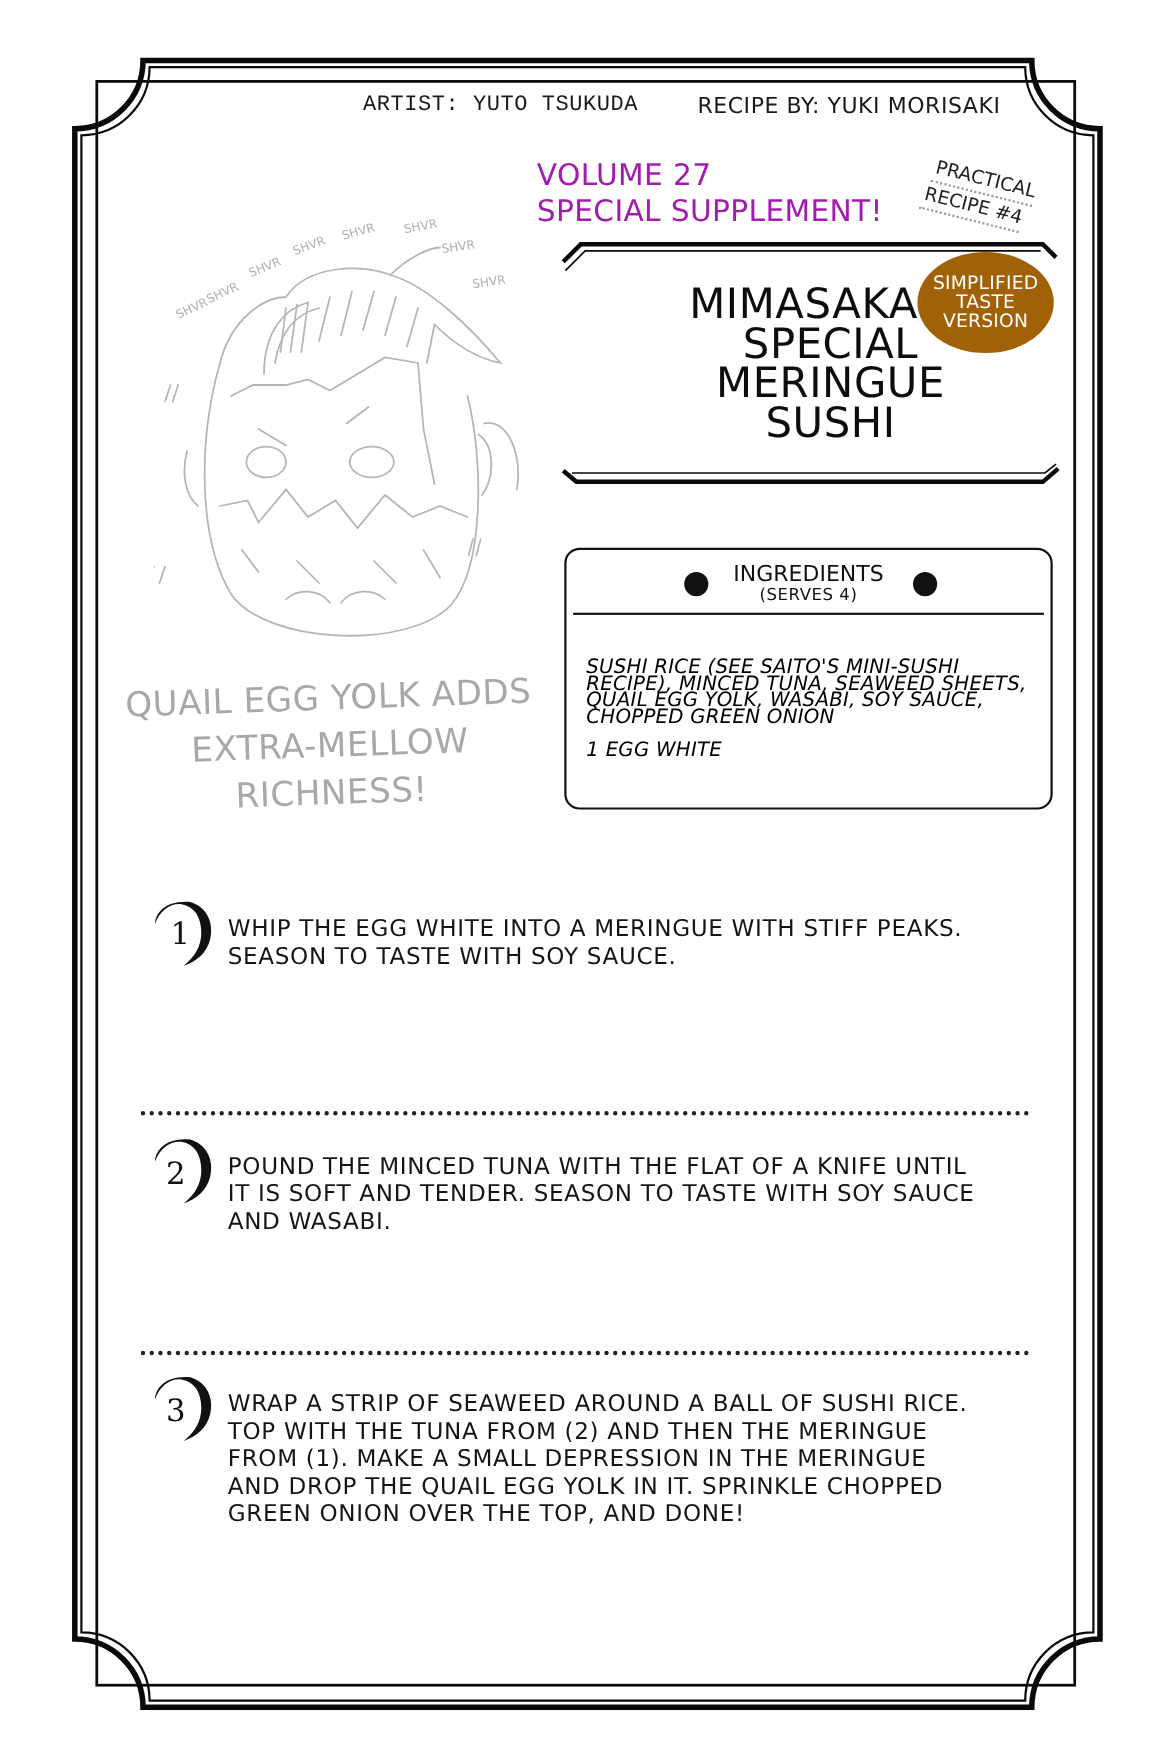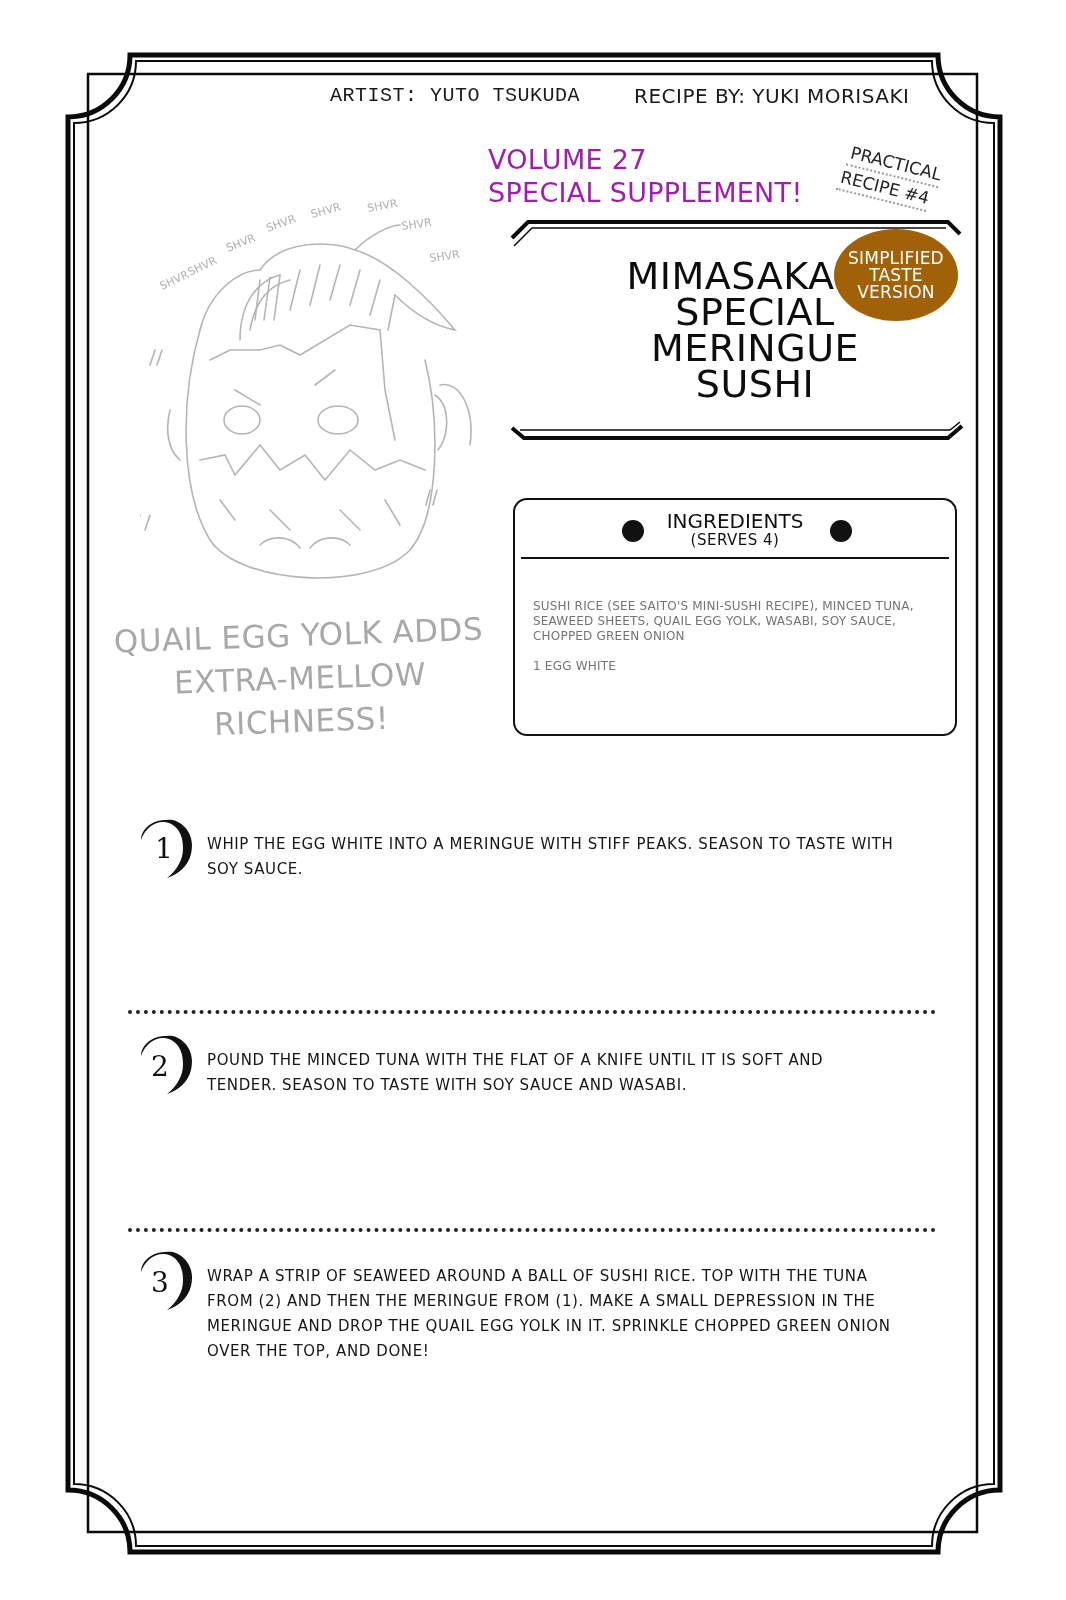--- a/index.html
+++ b/index.html
@@ -37,37 +37,37 @@
     .ingredients { position: absolute; left: 513px; top: 478px; width: 444px; height: 238px;
                    border: 2px solid #111; border-radius: 14px; box-sizing: border-box; margin-top: 20px; }
     .ing-head { position: absolute; left: 0; right: 0; top: 10px; text-align: center; }
     .ing-title { font-size: 20px; line-height: 22px; color: #111; }
     .ing-sub { font-size: 15px; line-height: 16px; color: #111; letter-spacing: 0.5px; }
     .ing-dot { position: absolute; top: 20px; width: 22px; height: 22px; border-radius: 50%; background: #111; }
     .ing-dot.left { left: 107px; }
     .ing-dot.right { left: 315px; }
     .ing-rule { position: absolute; left: 6px; right: 6px; top: 57px; height: 0; border-top: 2px solid #111; }
     .ing-list { position: absolute; left: 18px; top: 99px; width: 410px;
-                font-size: 12px; line-height: 15px; letter-spacing: 0.2px; color: #737373; }
+                font-size: 18px; line-height: 15px; letter-spacing: 0.2px; color: #000000; font-style: italic; }
     .ing-item { margin: 0 0 15px 0; }
 
     .caption { position: absolute; left: 100px; top: 614px; width: 400px; text-align: center;
                color: #a8a8a8; font-size: 31px; line-height: 43px; letter-spacing: 0.5px;
                transform: rotate(-2deg); }
 
     .illustration { position: absolute; left: 140px; top: 180px; width: 340px; height: 420px; }
 
     .divider { position: absolute; left: 128px; width: 808px; height: 0;
                border-top: 4px dotted #222; }
 
     .step { position: absolute; left: 135px; width: 760px; }
     .step-num { position: absolute; left: 0; top: 0; width: 62px; height: 66px; }
     .step-num svg { width: 62px; height: 66px; }
     .step-text { position: absolute; left: 72px; top: 18px; width: 690px;
-                 font-size: 15px; line-height: 25px; color: #151515; letter-spacing: 0.6px; }
+                 font-size: 21px; line-height: 25px; color: #151515; letter-spacing: 0.6px; }
   </style>
 </head>
 <body>
 
 <svg class="frame" viewBox="0 0 1066 1600" xmlns="http://www.w3.org/2000/svg">
 
   <path d="M 130 55 L 938 55 A 62 62 0 0 0 1000 117 L 1000 1490 A 62 62 0 0 0 938 1552 L 130 1552 A 62 62 0 0 0 68 1490 L 68 117 A 62 62 0 0 0 130 55 Z" fill="none" stroke="#0a0a0a" stroke-width="5"></path>
 
   <path d="M 136 61 L 932 61 A 62 62 0 0 0 994 123 L 994 1484 A 62 62 0 0 0 932 1546 L 136 1546 A 62 62 0 0 0 74 1484 L 74 123 A 62 62 0 0 0 136 61 Z" fill="none" stroke="#0a0a0a" stroke-width="2"></path>
 

